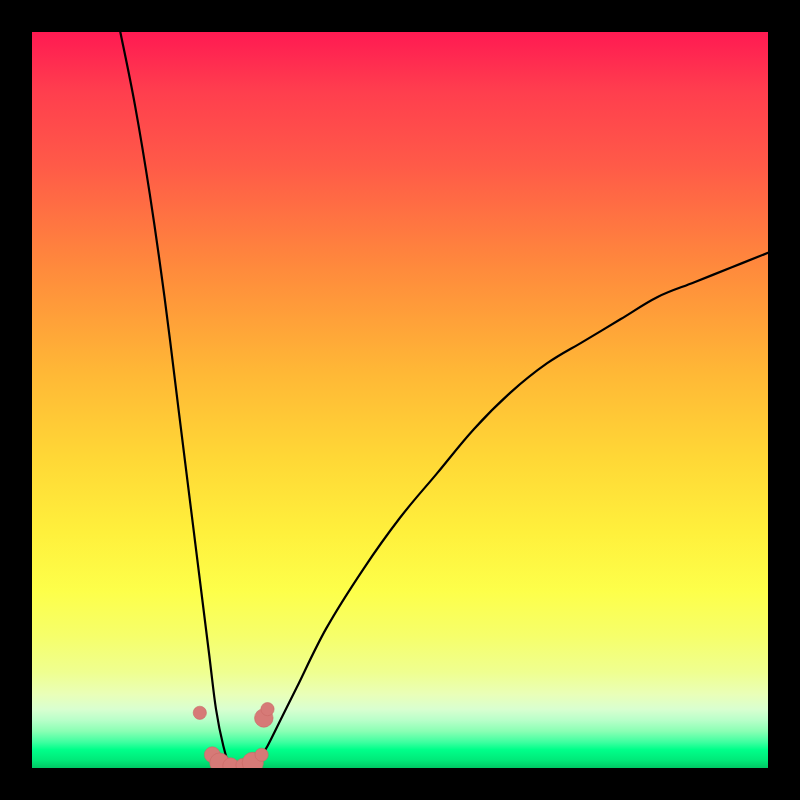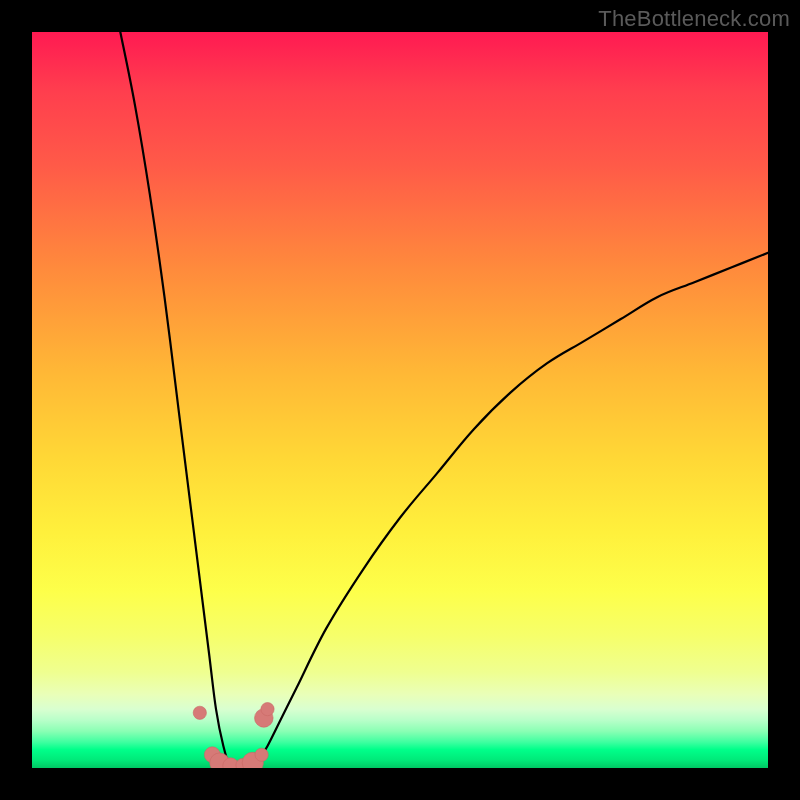--- a/index.html
+++ b/index.html
@@ -63,21 +63,20 @@
     color: #5a5a5a;
     font-size: 22px;
     letter-spacing: 0.2px;
     font-weight: 400;
   }
 </style>
 </head>
 <body>
 
 <div class="frame">
-  <div class="watermark">TheBottleneck.com</div>
   <div class="plot">
     <div class="gradient"></div>
     <svg class="curve-svg" viewBox="0 0 736 736" preserveAspectRatio="none">
       <path id="curve-path" fill="none" stroke="#000000" stroke-width="2.2" stroke-linecap="round" d="M 88.32 0.00 C 90.97 13.25, 97.74 44.45, 103.04 73.60 C 108.34 102.75, 112.46 127.48, 117.76 161.92 C 123.06 196.36, 127.18 225.22, 132.48 264.96 C 137.78 304.70, 141.90 340.33, 147.20 382.72 C 152.50 425.11, 156.62 458.09, 161.92 500.48 C 167.22 542.87, 172.67 586.44, 176.64 618.24 C 180.61 650.04, 181.35 659.90, 184.00 677.12 C 186.65 694.34, 188.71 703.32, 191.36 713.92 C 194.01 724.52, 196.07 732.03, 198.72 736.00 C 201.37 739.97, 203.43 736.00, 206.08 736.00 C 208.73 736.00, 210.79 736.66, 213.44 736.00 C 216.09 735.34, 218.15 734.31, 220.80 732.32 C 223.45 730.33, 225.51 728.27, 228.16 724.96 C 230.81 721.65, 231.55 721.21, 235.52 713.92 C 239.49 706.63, 244.94 695.08, 250.24 684.48 C 255.54 673.88, 257.01 670.94, 264.96 655.04 C 272.91 639.14, 282.48 617.36, 294.40 596.16 C 306.32 574.96, 317.95 557.15, 331.20 537.28 C 344.45 517.41, 354.75 502.98, 368.00 485.76 C 381.25 468.54, 391.55 457.50, 404.80 441.60 C 418.05 425.70, 428.35 412.01, 441.60 397.44 C 454.85 382.87, 465.15 372.56, 478.40 360.64 C 491.65 348.72, 501.95 340.47, 515.20 331.20 C 528.45 321.93, 538.75 317.07, 552.00 309.12 C 565.25 301.17, 575.55 294.99, 588.80 287.04 C 602.05 279.09, 612.35 271.58, 625.60 264.96 C 638.85 258.34, 649.15 255.54, 662.40 250.24 C 675.65 244.94, 685.95 240.82, 699.20 235.52 C 712.45 230.22, 729.38 223.45, 736.00 220.80"></path>
       <g id="markers">
           <circle cx="167.81" cy="680.80" r="6.62" fill="#d67a77" stroke="#c96865" stroke-width="0.6"></circle>
           <circle cx="180.32" cy="722.75" r="7.95" fill="#d67a77" stroke="#c96865" stroke-width="0.6"></circle>
           <circle cx="187.68" cy="730.85" r="9.94" fill="#d67a77" stroke="#c96865" stroke-width="0.6"></circle>
           <circle cx="198.72" cy="733.79" r="7.95" fill="#d67a77" stroke="#c96865" stroke-width="0.6"></circle>
           <circle cx="210.50" cy="733.06" r="6.62" fill="#d67a77" stroke="#c96865" stroke-width="0.6"></circle>

